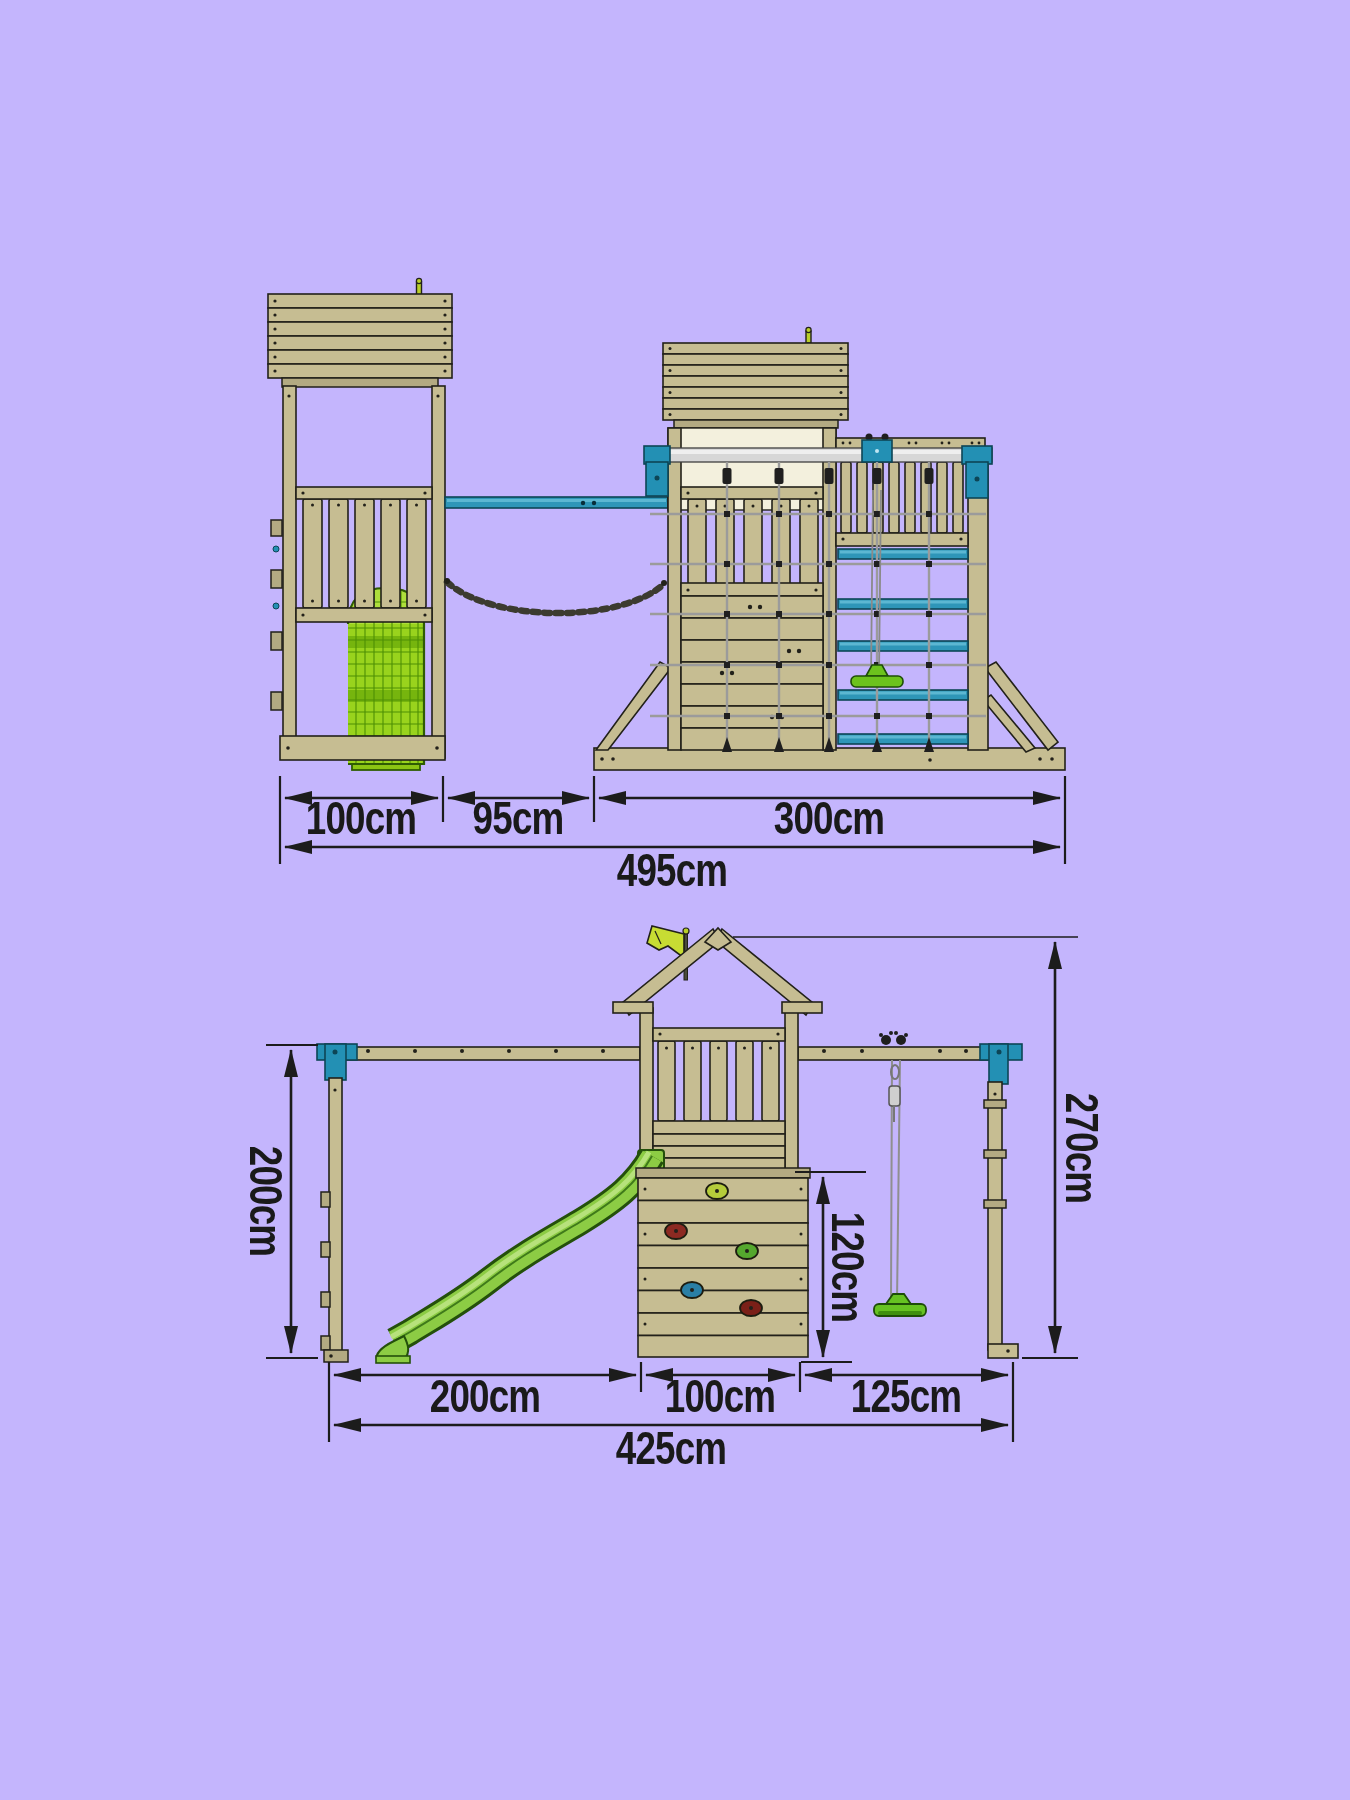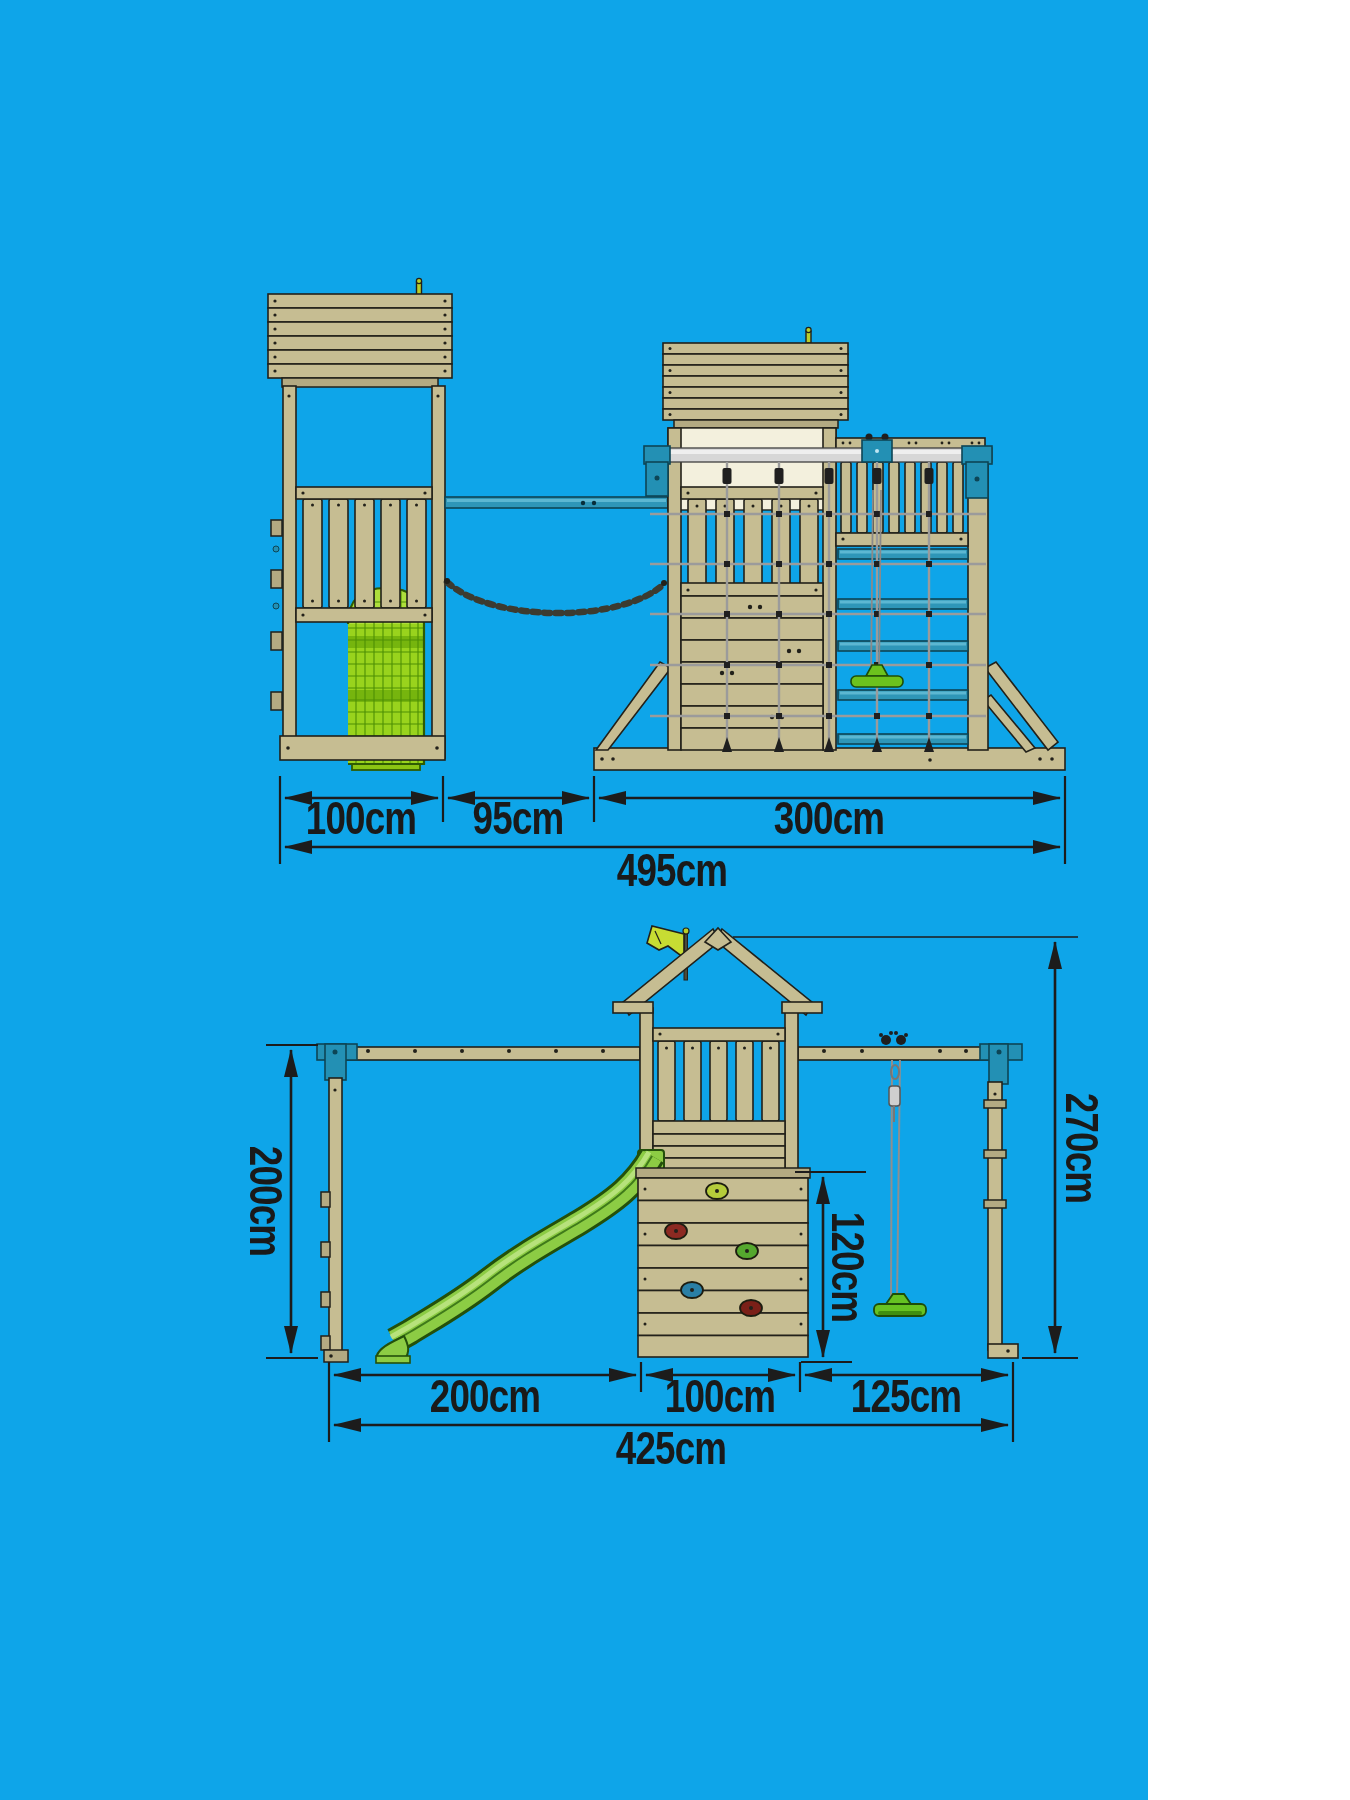--- a/index.html
+++ b/index.html
@@ -1,16 +1,16 @@
 <!DOCTYPE html>
 <html><head>
 <meta charset="utf-8">
 <style>
   html,body{margin:0;padding:0;background:#ffffff;}
-  .stage{width:1148px;height:1800px;background:#0ea5e9;position:relative;overflow:hidden;}
+  .stage{width:1350px;height:1800px;background:#c4b5fd;position:relative;overflow:hidden;}
   svg{display:block;}
   
   .wood   {fill:#c6bd92;stroke:#22211a;stroke-width:1.6;}
   .wood2  {fill:#b3aa82;stroke:#22211a;stroke-width:1.5;}
   .cream  {fill:#f3f0dd;stroke:#22211a;stroke-width:1.4;}
   .blue   {fill:#2390b4;stroke:#0d4556;stroke-width:1.6;}
   .bluebar{fill:#2e96b8;stroke:#0d4556;stroke-width:1.6;}
   .silver {fill:#d7d7d7;stroke:#3f3f3f;stroke-width:1.3;}
   .rope   {stroke:#9b9b9b;stroke-width:2.4;fill:none;}
   .dark   {fill:#1f1f1f;}

